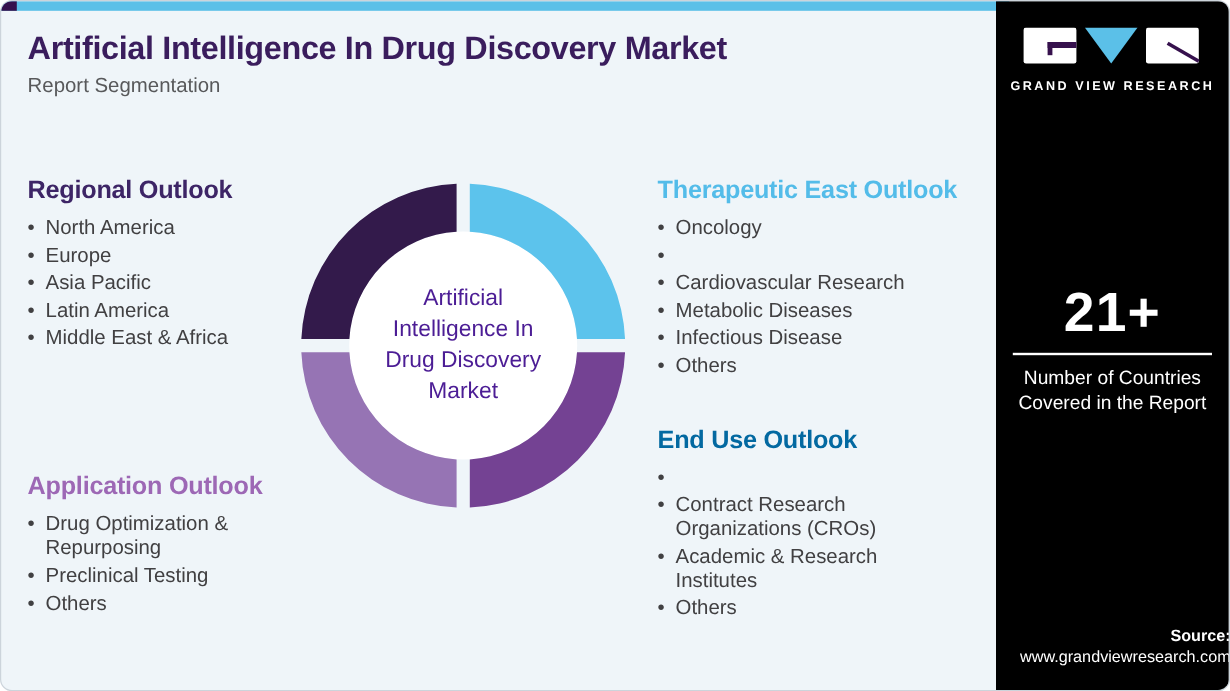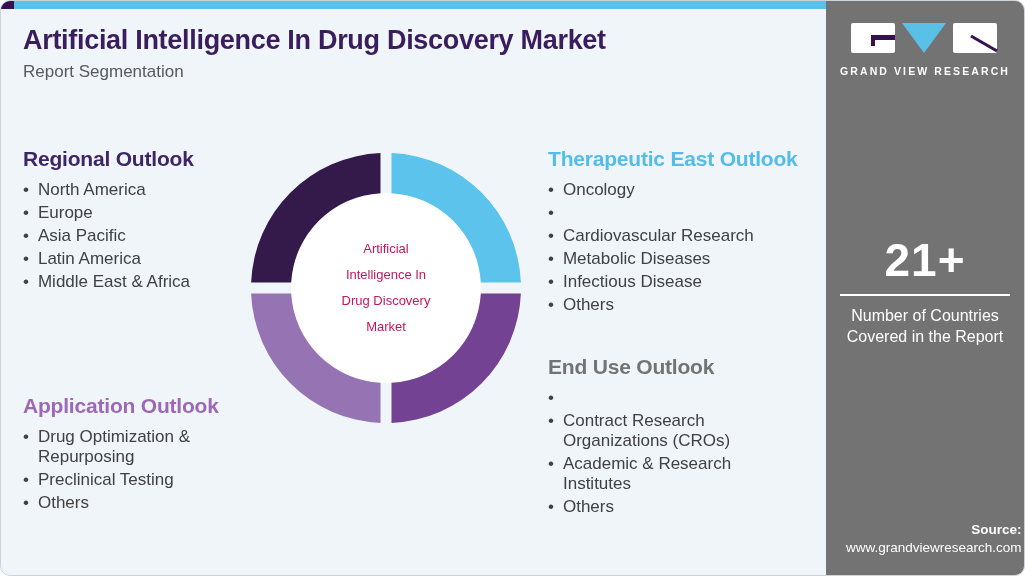--- a/index.html
+++ b/index.html
@@ -32,26 +32,26 @@
   .sec-regional{left:22px;top:146px;width:232px;}
   .sec-application{left:22px;top:356px;width:232px;}
   .sec-therapeutic{left:547px;top:146px;width:278px;}
   .sec-enduse{left:547px;top:354px;width:278px;}
 
   
   .donut-wrap{position:absolute;left:247px;top:149px;width:276px;height:276px;}
   .donut-wrap svg{position:absolute;inset:0;}
   .donut-label{
     position:absolute;inset:0;display:flex;align-items:center;justify-content:center;
-    text-align:center;font-size:13px;line-height:26px;color:#be185d;
+    text-align:center;font-size:19px;line-height:26px;color:#4c1d95;
     white-space:pre-line;pointer-events:none;
   }
 
   
-  .sidebar{position:absolute;right:0;top:0;width:198px;height:100%;background:#737373;color:#fff;}
+  .sidebar{position:absolute;right:0;top:0;width:162px;height:100%;background:#000000;color:#fff;padding-left:32px;}
   .logo{position:absolute;top:22px;left:0;right:0;text-align:center;}
   .logo .brand{margin-top:6px;font-size:10.5px;font-weight:bold;letter-spacing:2.1px;color:#fff;}
   .stat{position:absolute;top:232px;left:14px;right:14px;text-align:center;}
   .stat-value{font-size:46px;font-weight:bold;letter-spacing:1px;padding-bottom:7px;border-bottom:2px solid #ffffff;}
   .stat-caption{margin-top:9px;font-size:16px;line-height:21px;white-space:pre-line;}
   .source{position:absolute;left:20px;bottom:20px;text-align:right;}
   .source-label{font-size:13.5px;font-weight:bold;}
   .source-url{font-size:13.5px;margin-top:3px;}
 </style>
 </head>
@@ -136,21 +136,21 @@
           <span class="item-text">Infectious Disease</span>
         </li>
         <li>
           <span class="bullet">•</span>
           <span class="item-text">Others</span>
         </li>
       </ul>
   </div>
 
   <div class="section sec-enduse">
-    <h2 style="color: #737373;">End Use Outlook</h2>
+    <h2 style="color: #0369a1;">End Use Outlook</h2>
     <ul>
         <li>
           <span class="bullet">•</span>
         </li>
         <li>
           <span class="bullet">•</span>
           <span class="item-text">Contract Research
 Organizations (CROs)</span>
         </li>
         <li>

